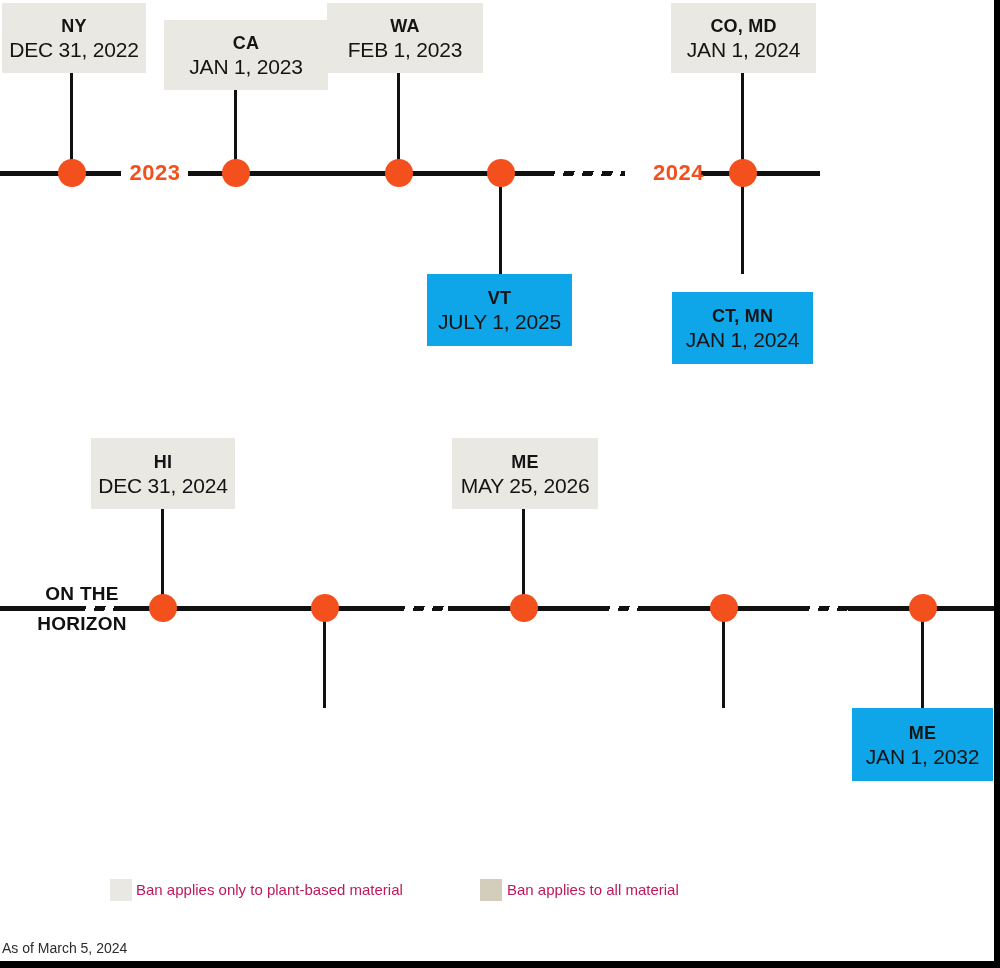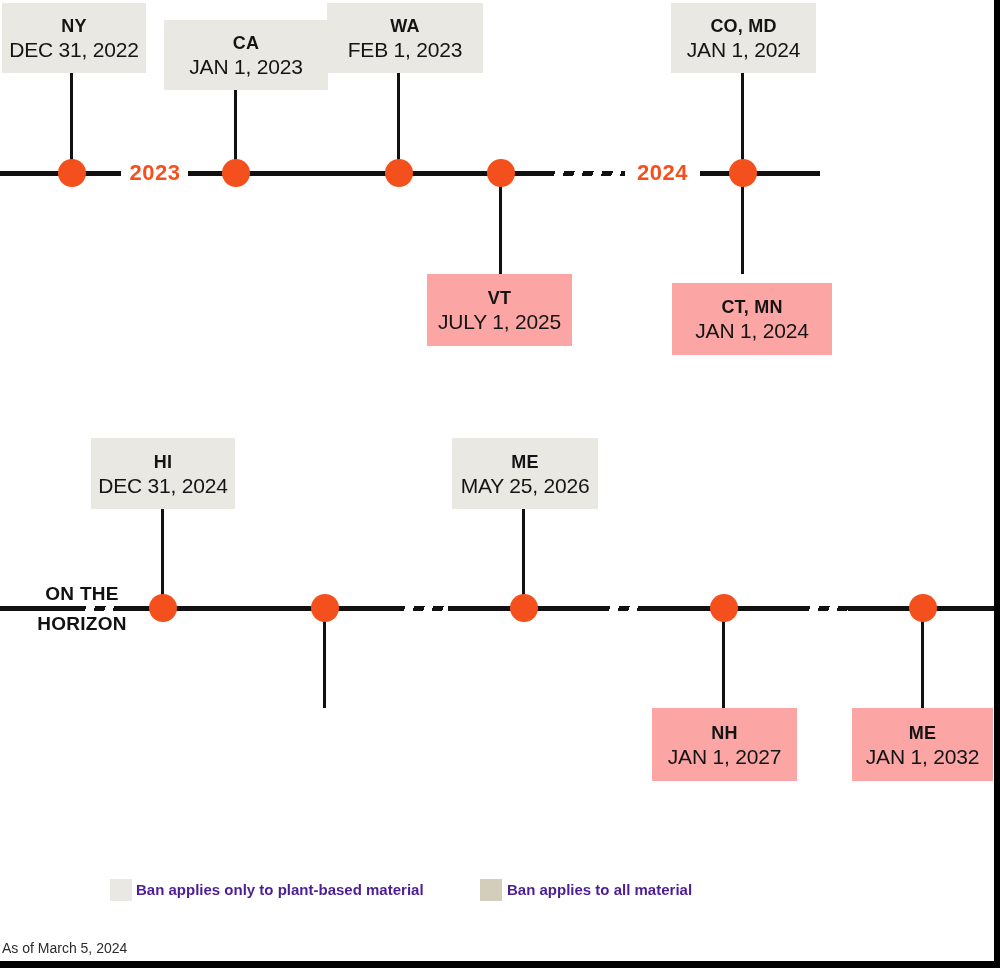--- a/index.html
+++ b/index.html
@@ -42,21 +42,21 @@
     position: absolute;
     height: 70px;
     display: flex;
     flex-direction: column;
     align-items: center;
     justify-content: center;
     text-align: center;
     line-height: 23px;
   }
   .box.light { background: #eae8e2; }
-  .box.dark  { background: #fca5a5; }
+  .box.dark  { background: #0ea5e9; }
   .box .state { font-weight: 700; font-size: 18px; letter-spacing: 0.2px; }
   .box .date  { font-weight: 400; font-size: 21px; letter-spacing: -0.2px; }
   
   .year {
     position: absolute;
     color: #f4501e;
     font-weight: 700;
     font-size: 22px;
     text-align: center;
     letter-spacing: 0.5px;
@@ -72,23 +72,22 @@
   }
   
   .legend-swatch {
     position: absolute;
     width: 22px;
     height: 22px;
   }
   .legend-label {
     position: absolute;
     font-size: 15px;
-    color: #4c1d95;
+    color: #be185d;
     line-height: 22px;
-    font-weight: bold;
   }
   
   .footer-note {
     position: absolute;
     left: 2px;
     top: 940px;
     font-size: 14px;
     color: #2b2b2b;
   }
   .bar-bottom {
@@ -108,21 +107,21 @@
 <body>
 
 <div id="canvas">
 
   <div class="tl-seg" style="left:0;    top:171px; width:121px;"></div>
   <div class="tl-seg" style="left:188px;top:171px; width:357px;"></div>
   <div class="tl-dash" style="left:545px;top:171px; width:80px;"></div>
   <div class="tl-seg" style="left:700px;top:171px; width:120px;"></div>
 
   <div class="year" style="left:121px;top:160px;width:68px;">2023</div>
-  <div class="year" style="left:624px;top:160px;width:77px;">2024</div>
+  <div class="year" style="left:640px;top:160px;width:77px;">2024</div>
 
   <div class="stem" style="left:70px; top:73px; height:100px;"></div>
   <div class="stem" style="left:234px;top:73px; height:100px;"></div>
   <div class="stem" style="left:397px;top:73px; height:100px;"></div>
   <div class="stem" style="left:741px;top:73px; height:100px;"></div>
 
   <div class="stem" style="left:499px;top:173px;height:101px;"></div>
   <div class="stem" style="left:741px;top:173px;height:101px;"></div>
 
   <div class="dot" style="left:58px; top:159px;"></div>
@@ -145,21 +144,21 @@
   </div>
   <div class="box light" style="left:671px;top:3px;width:145px;">
     <div class="state">CO, MD</div>
     <div class="date">JAN 1, 2024</div>
   </div>
 
   <div class="box dark" style="left:427px;top:274px;width:145px;height:72px;">
     <div class="state">VT</div>
     <div class="date">JULY 1, 2025</div>
   </div>
-  <div class="box dark" style="left:672px;top:283px;width:160px;height:72px;">
+  <div class="box dark" style="left:672px;top:292px;width:141px;height:72px;">
     <div class="state">CT, MN</div>
     <div class="date">JAN 1, 2024</div>
   </div>
 
   <div class="tl-seg" style="left:0;    top:606px; width:76px;"></div>
   <div class="tl-dash" style="left:76px; top:606px; width:39px;"></div>
   <div class="tl-seg" style="left:115px;top:606px; width:280px;"></div>
   <div class="tl-dash" style="left:395px;top:606px; width:53px;"></div>
   <div class="tl-seg" style="left:448px;top:606px; width:152px;"></div>
   <div class="tl-dash" style="left:600px;top:606px; width:45px;"></div>
@@ -185,24 +184,20 @@
 
   <div class="box light" style="left:91px;top:438px;width:144px;height:71px;">
     <div class="state">HI</div>
     <div class="date">DEC 31, 2024</div>
   </div>
   <div class="box light" style="left:452px;top:438px;width:146px;height:71px;">
     <div class="state">ME</div>
     <div class="date">MAY 25, 2026</div>
   </div>
 
-  <div class="box dark" style="left:652px;top:708px;width:145px;height:73px;">
-    <div class="state">NH</div>
-    <div class="date">JAN 1, 2027</div>
-  </div>
   <div class="box dark" style="left:852px;top:708px;width:141px;height:73px;">
     <div class="state">ME</div>
     <div class="date">JAN 1, 2032</div>
   </div>
 
   <div class="legend-swatch" style="left:110px;top:879px;background:#eae8e2;"></div>
   <div class="legend-label" style="left:136px;top:879px;">Ban applies only to plant-based material</div>
   <div class="legend-swatch" style="left:480px;top:879px;background:#d3cdbc;"></div>
   <div class="legend-label" style="left:507px;top:879px;">Ban applies to all material</div>
 

